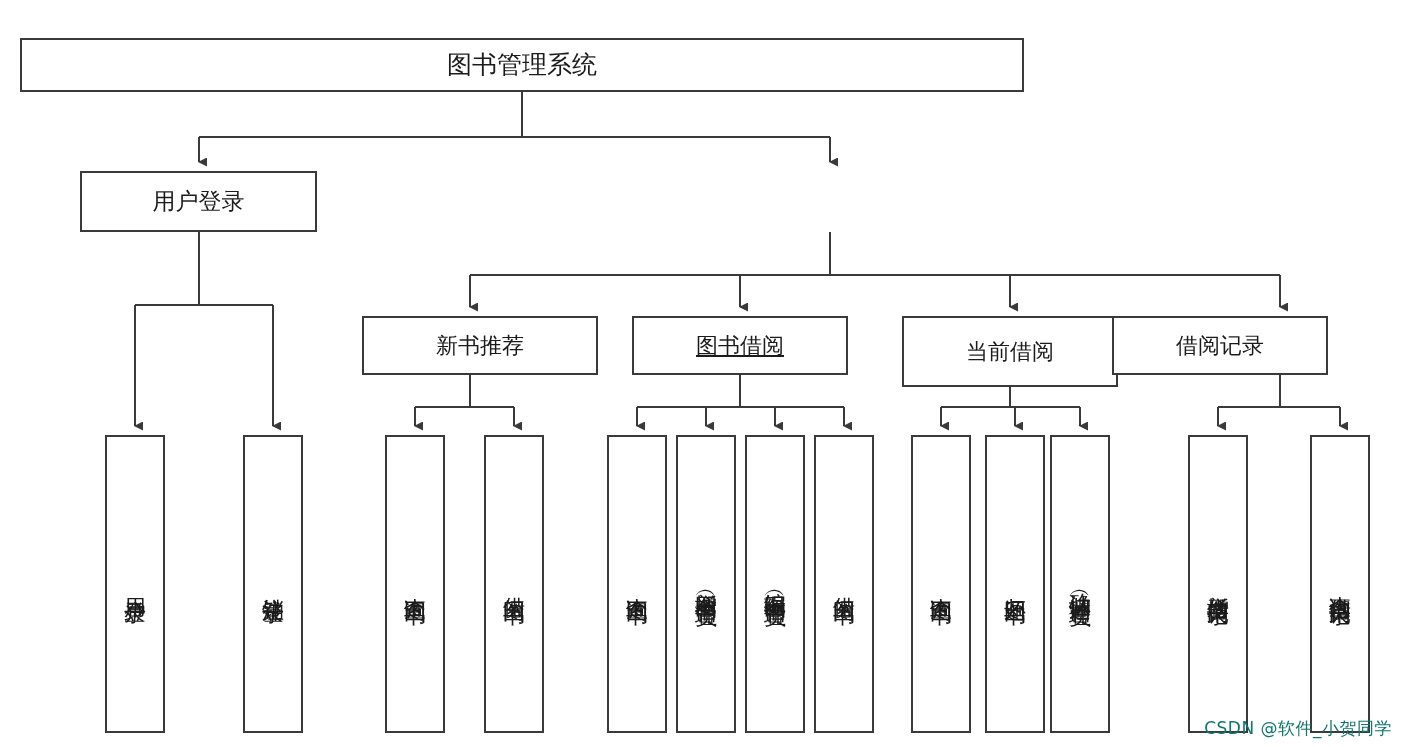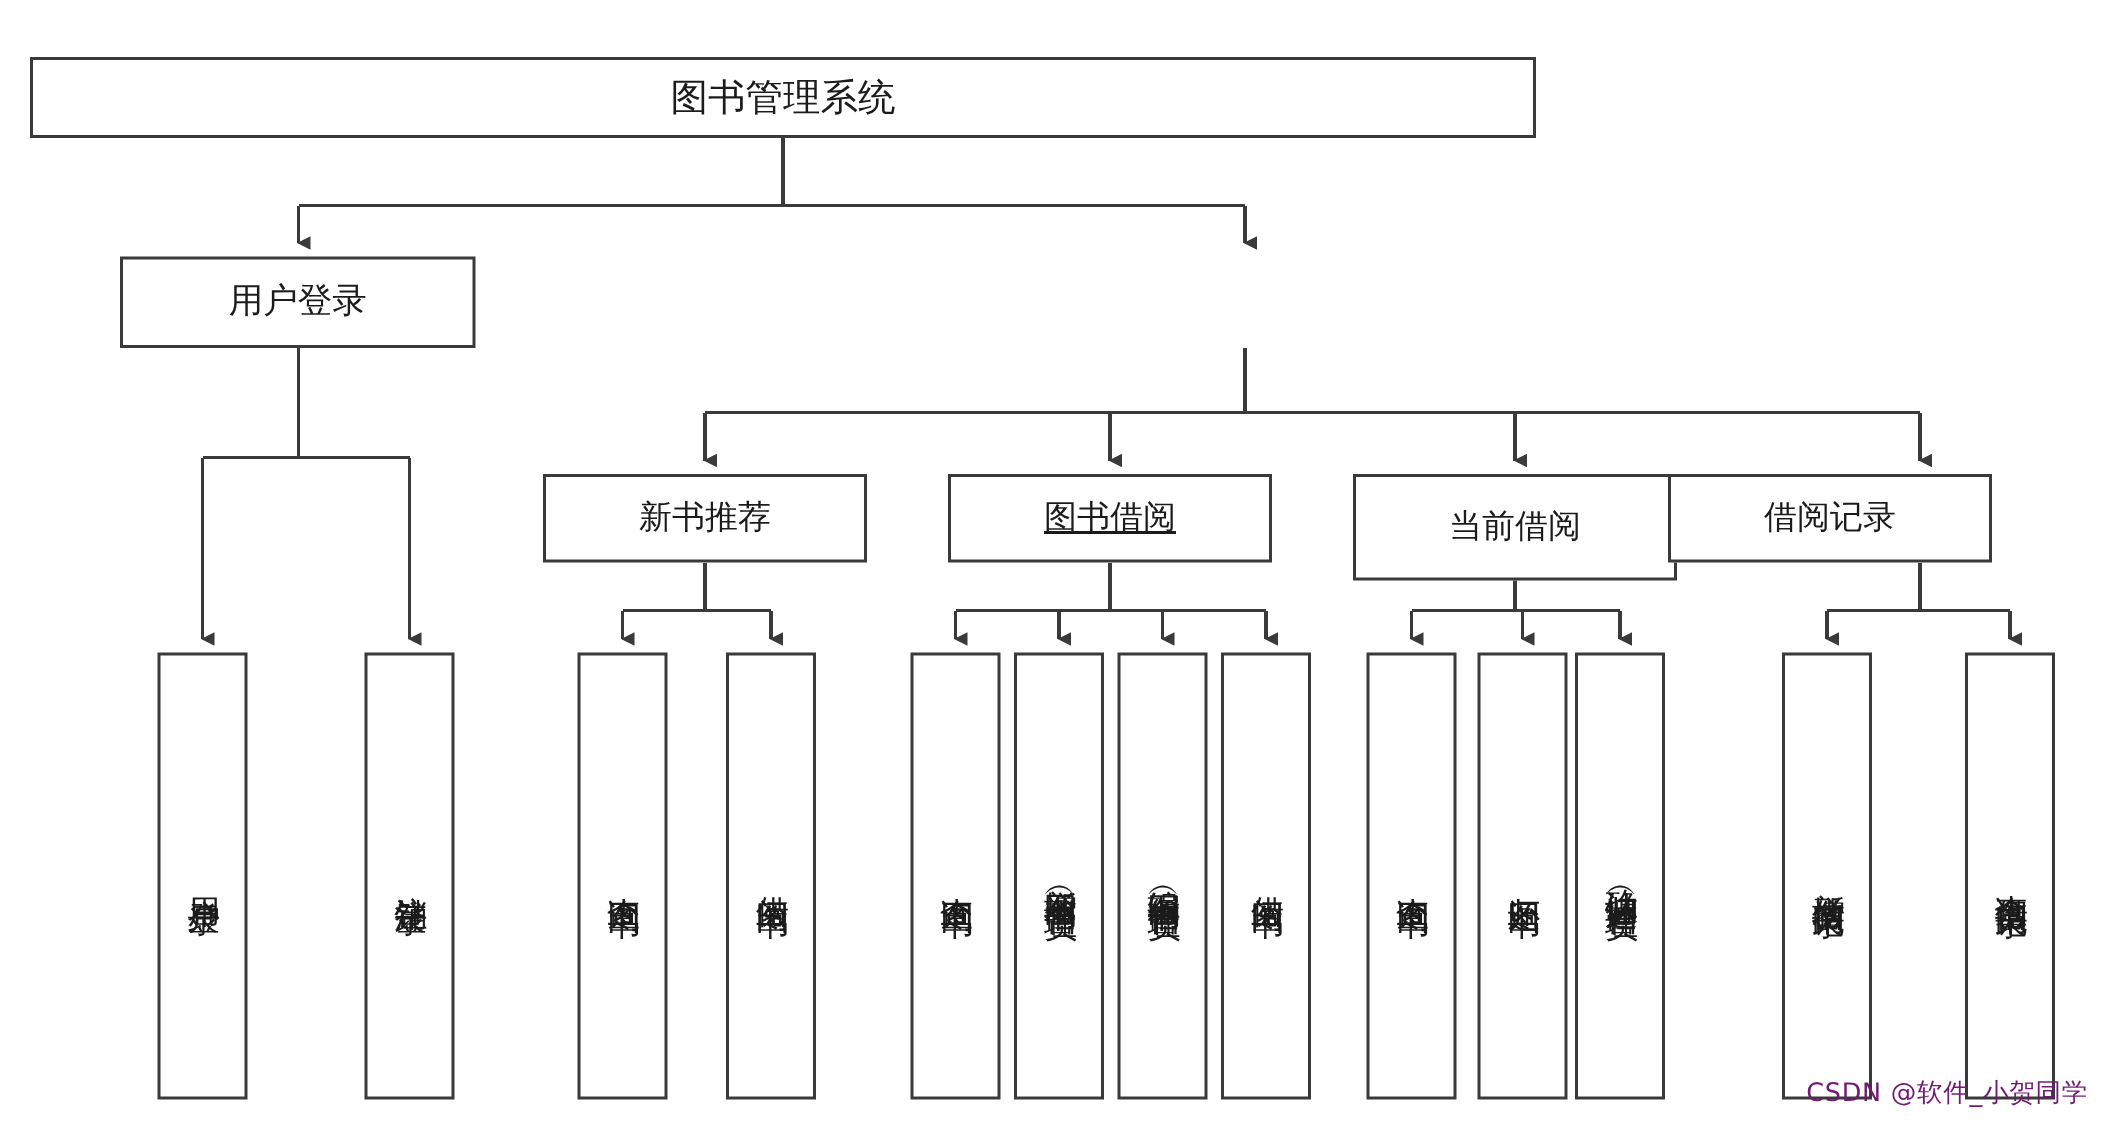--- a/index.html
+++ b/index.html
@@ -55,21 +55,21 @@
     font-size: 22px;
     letter-spacing: 2px;
     line-height: 1;
     white-space: nowrap;
   }
   #watermark {
     position: absolute;
     right: 13px;
     bottom: 7px;
     font-size: 17px;
-    color: #701a75;
+    color: #0f766e;
     letter-spacing: 0.5px;
     z-index: 5;
     white-space: nowrap;
     font-family: "DejaVu Sans", "Liberation Sans", sans-serif;
   }
 </style>
 </head>
 <body>
 
 <div id="diagram-root">
@@ -125,21 +125,21 @@
   </svg>
 
   <div class="node node-root" style="left:20px; top:14px; width:1004px; height:54px;margin-top:24px;">
     <span class="lbl">图书管理系统</span>
   </div>
 
   <div class="node node-l1" style="left:80px; top:171px; width:237px; height:61px;">
     <span class="lbl">用户登录</span>
   </div>
 
-  <div class="node node-l2" style="left:362px; top:316px; width:216px; height:59px;">
+  <div class="node node-l2" style="left:362px; top:316px; width:236px; height:59px;">
     <span class="lbl">新书推荐</span>
   </div>
   <div class="node node-l2" style="left:632px; top:316px; width:216px; height:59px;text-decoration:underline;">
     <span class="lbl">图书借阅</span>
   </div>
   <div class="node node-l2" style="left:902px; top:316px; width:216px; height:71px;">
     <span class="lbl">当前借阅</span>
   </div>
   <div class="node node-l2" style="left:1112px; top:316px; width:216px; height:59px;">
     <span class="lbl">借阅记录</span>

